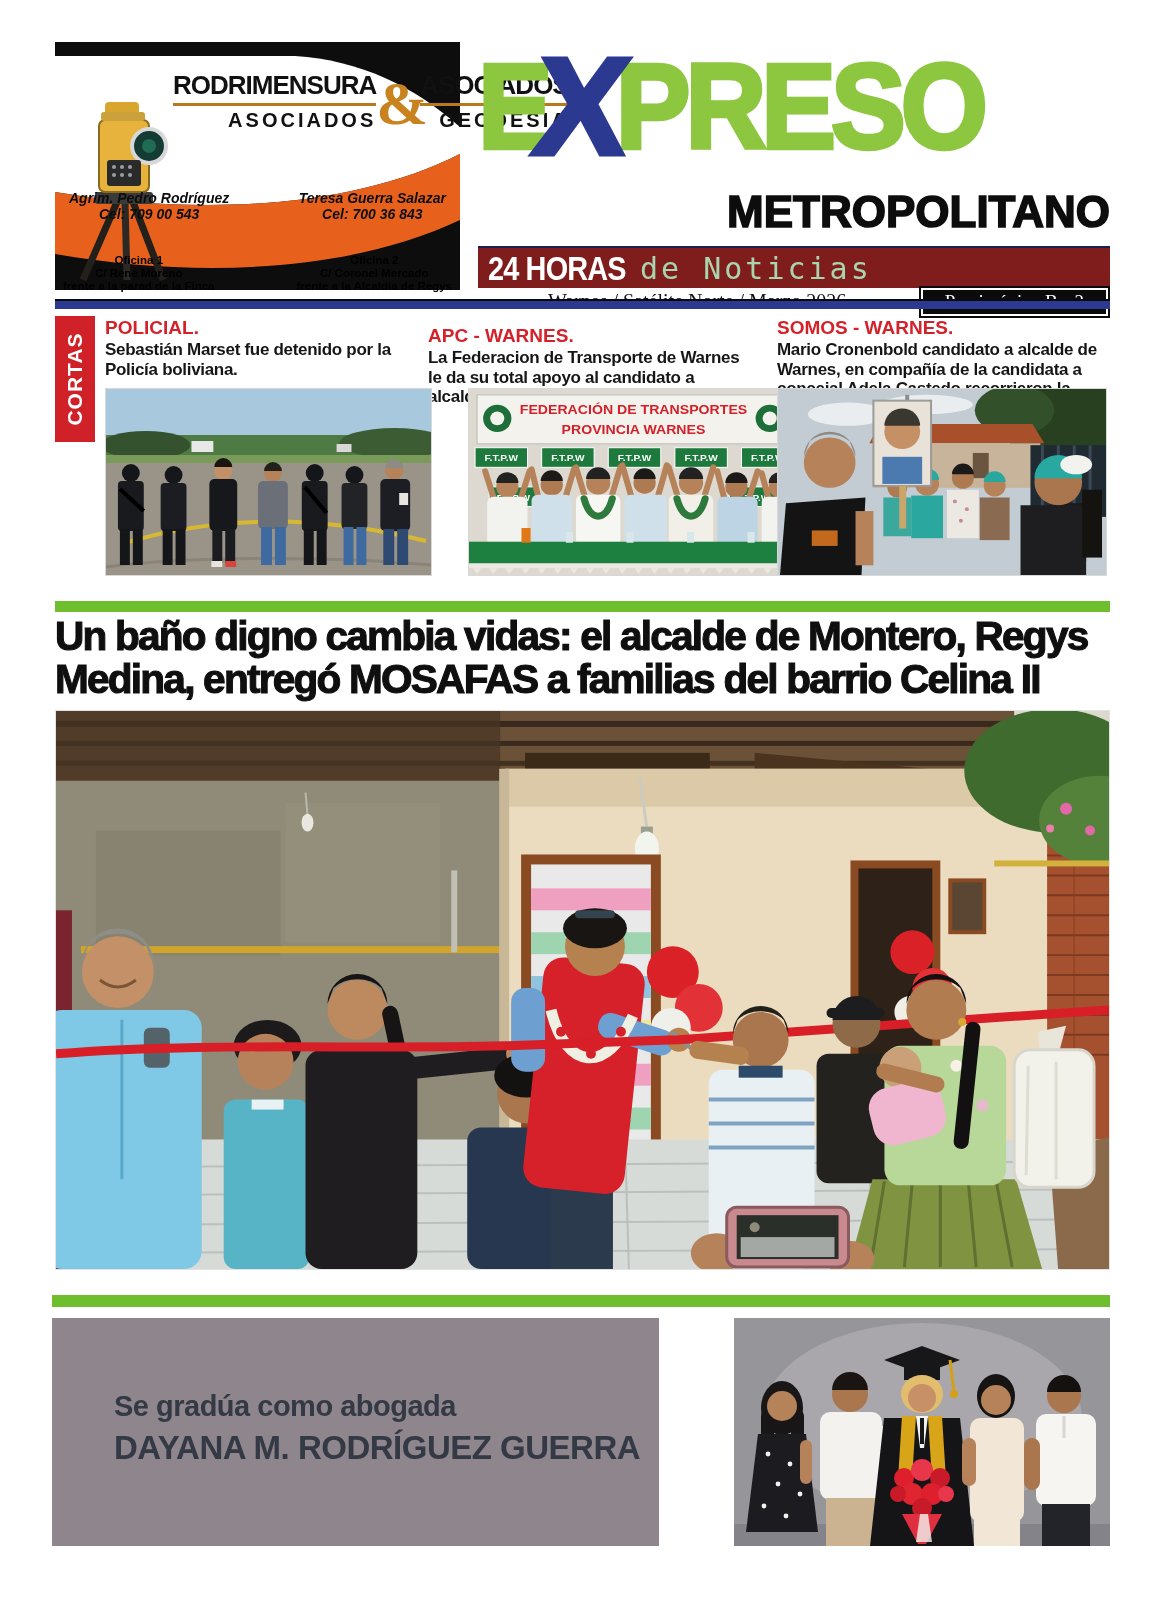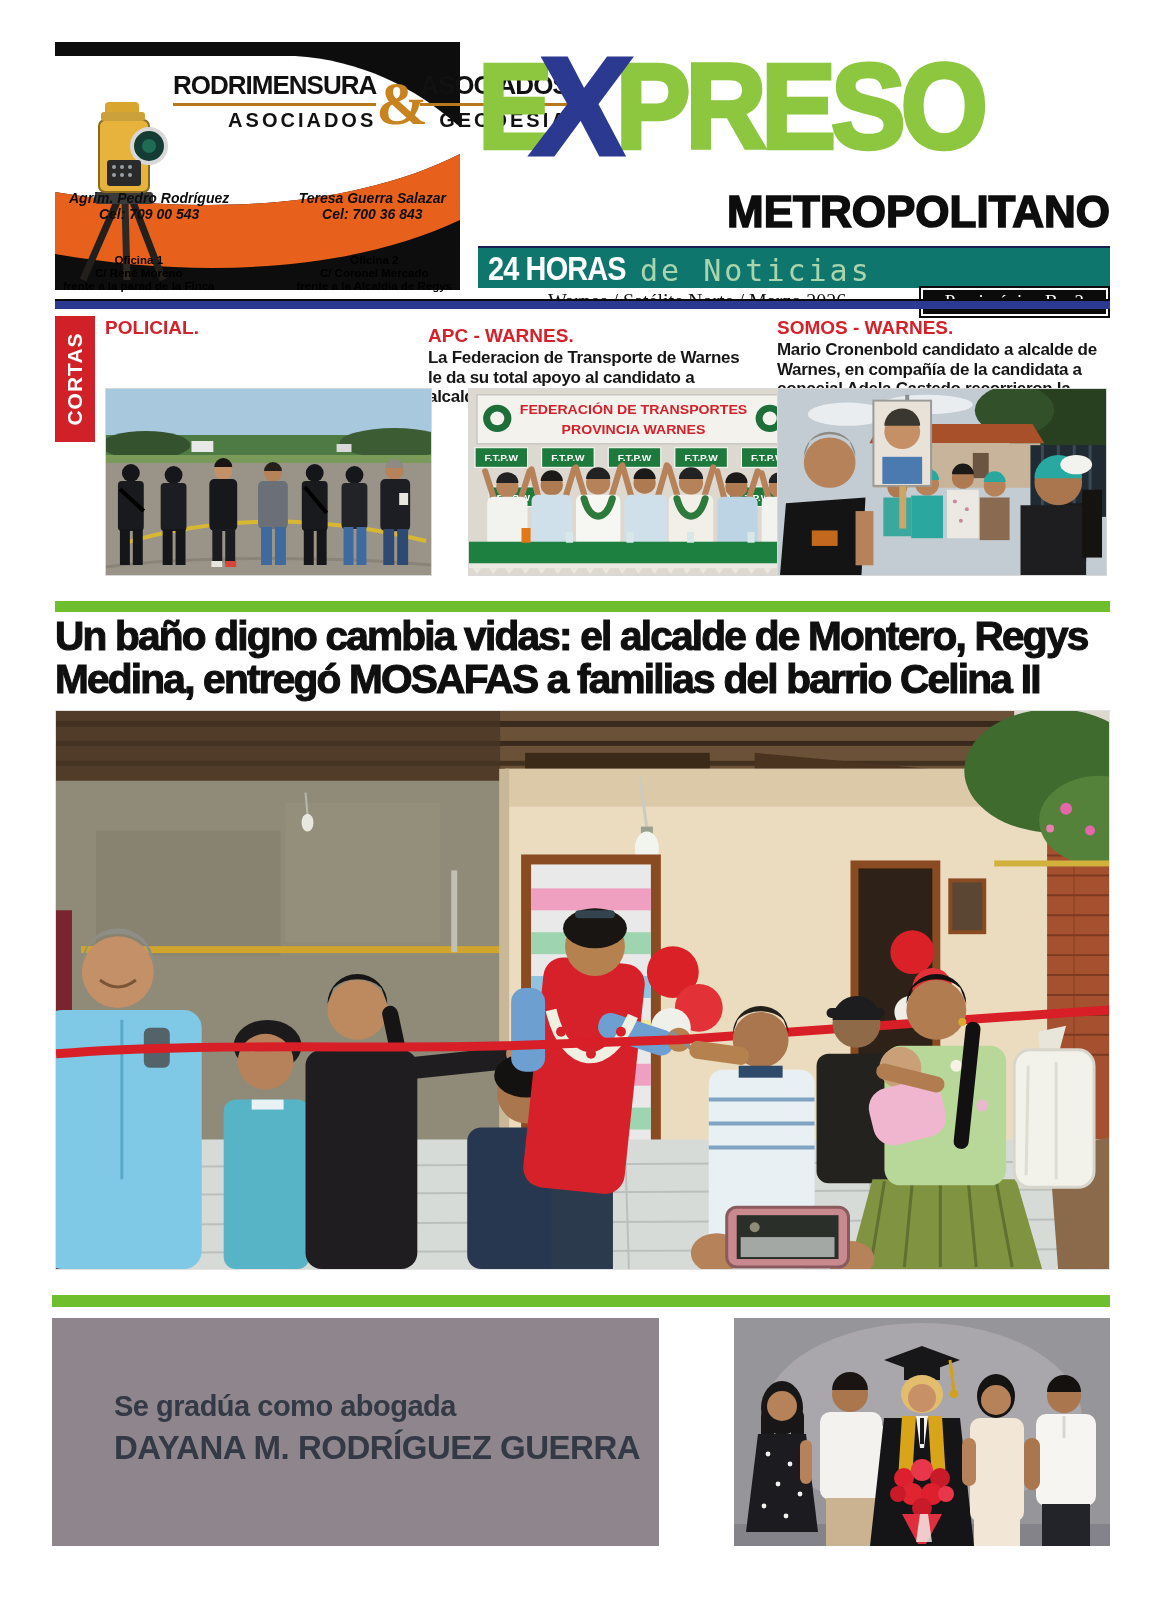--- a/index.html
+++ b/index.html
@@ -29,21 +29,21 @@
 
   
   .masthead{position:absolute;left:478px;top:46px;width:632px;height:250px;}
   .logo-row{display:flex;align-items:flex-start;justify-content:flex-start;height:128px;}
   .logo-e,.logo-rest{font-size:112px;font-weight:bold;color:#8dc63f;letter-spacing:-5px;
         line-height:1; -webkit-text-stroke:4px #8dc63f;transform:scaleY(1.08);transform-origin:top;}
   .logo-x{font-size:138px;font-weight:bold;color:#2b3990;-webkit-text-stroke:5px #2b3990;
         line-height:.9;position:relative;top:-2px;margin:0 -12px;z-index:2;transform:skewX(-6deg);}
   .logo-sub{margin-top:16px;text-align:right;font-size:44px;font-weight:bold;color:#0d0d0d;
         letter-spacing:0px;-webkit-text-stroke:1.6px #0d0d0d;line-height:1;}
-  .banner{margin-top:12px;height:40px;background:#0f766e;display:flex;align-items:flex-end;
+  .banner{margin-top:12px;height:40px;background:#7f1d1d;display:flex;align-items:center;
           padding:0 10px;gap:16px;border-top:2px solid #1a2150;}
   .banner-bold{color:#fff;font-size:34px;font-weight:bold;letter-spacing:-1px;
                transform:scaleX(.85);transform-origin:left center;white-space:nowrap;}
   .banner-light{color:#a9d4ad;font-family:"DejaVu Sans Mono",monospace;font-size:30px;
                 letter-spacing:3px;white-space:nowrap;margin-left:-26px;}
   .below-banner{position:relative;height:28px;margin-top:1px;}
   .dateline{position:absolute;left:70px;top:1px;font-family:"Liberation Serif",serif;
             font-size:20px;color:#111;}
   .pricebox{position:absolute;right:0;top:-3px;background:#0b0b0b;color:#fff;
             font-family:"Liberation Serif",serif;font-size:19px;padding:3px 24px;
@@ -171,20 +171,21 @@
   </div>
 
   <div class="bar-blue"></div>
 
   <div class="cortas-tab">
     <span>CORTAS</span>
   </div>
 
   <div class="brief c1">
     <div class="kicker">POLICIAL.</div>
+    <div class="brief-text">Sebastián Marset fue detenido por la Policía boliviana.</div>
   </div>
   <div class="brief c2">
     <div class="kicker">APC - WARNES.</div>
     <div class="brief-text">La Federacion de Transporte de Warnes le da su total apoyo al candidato a alcalde de APC. Juan Pablo Lopez.</div>
   </div>
   <div class="brief c3">
     <div class="kicker">SOMOS - WARNES.</div>
     <div class="brief-text">Mario Cronenbold candidato a alcalde de Warnes, en compañía de la candidata a concejal Adela Castedo recorrieron la urbanización Gran Paititi.</div>
   </div>
 

